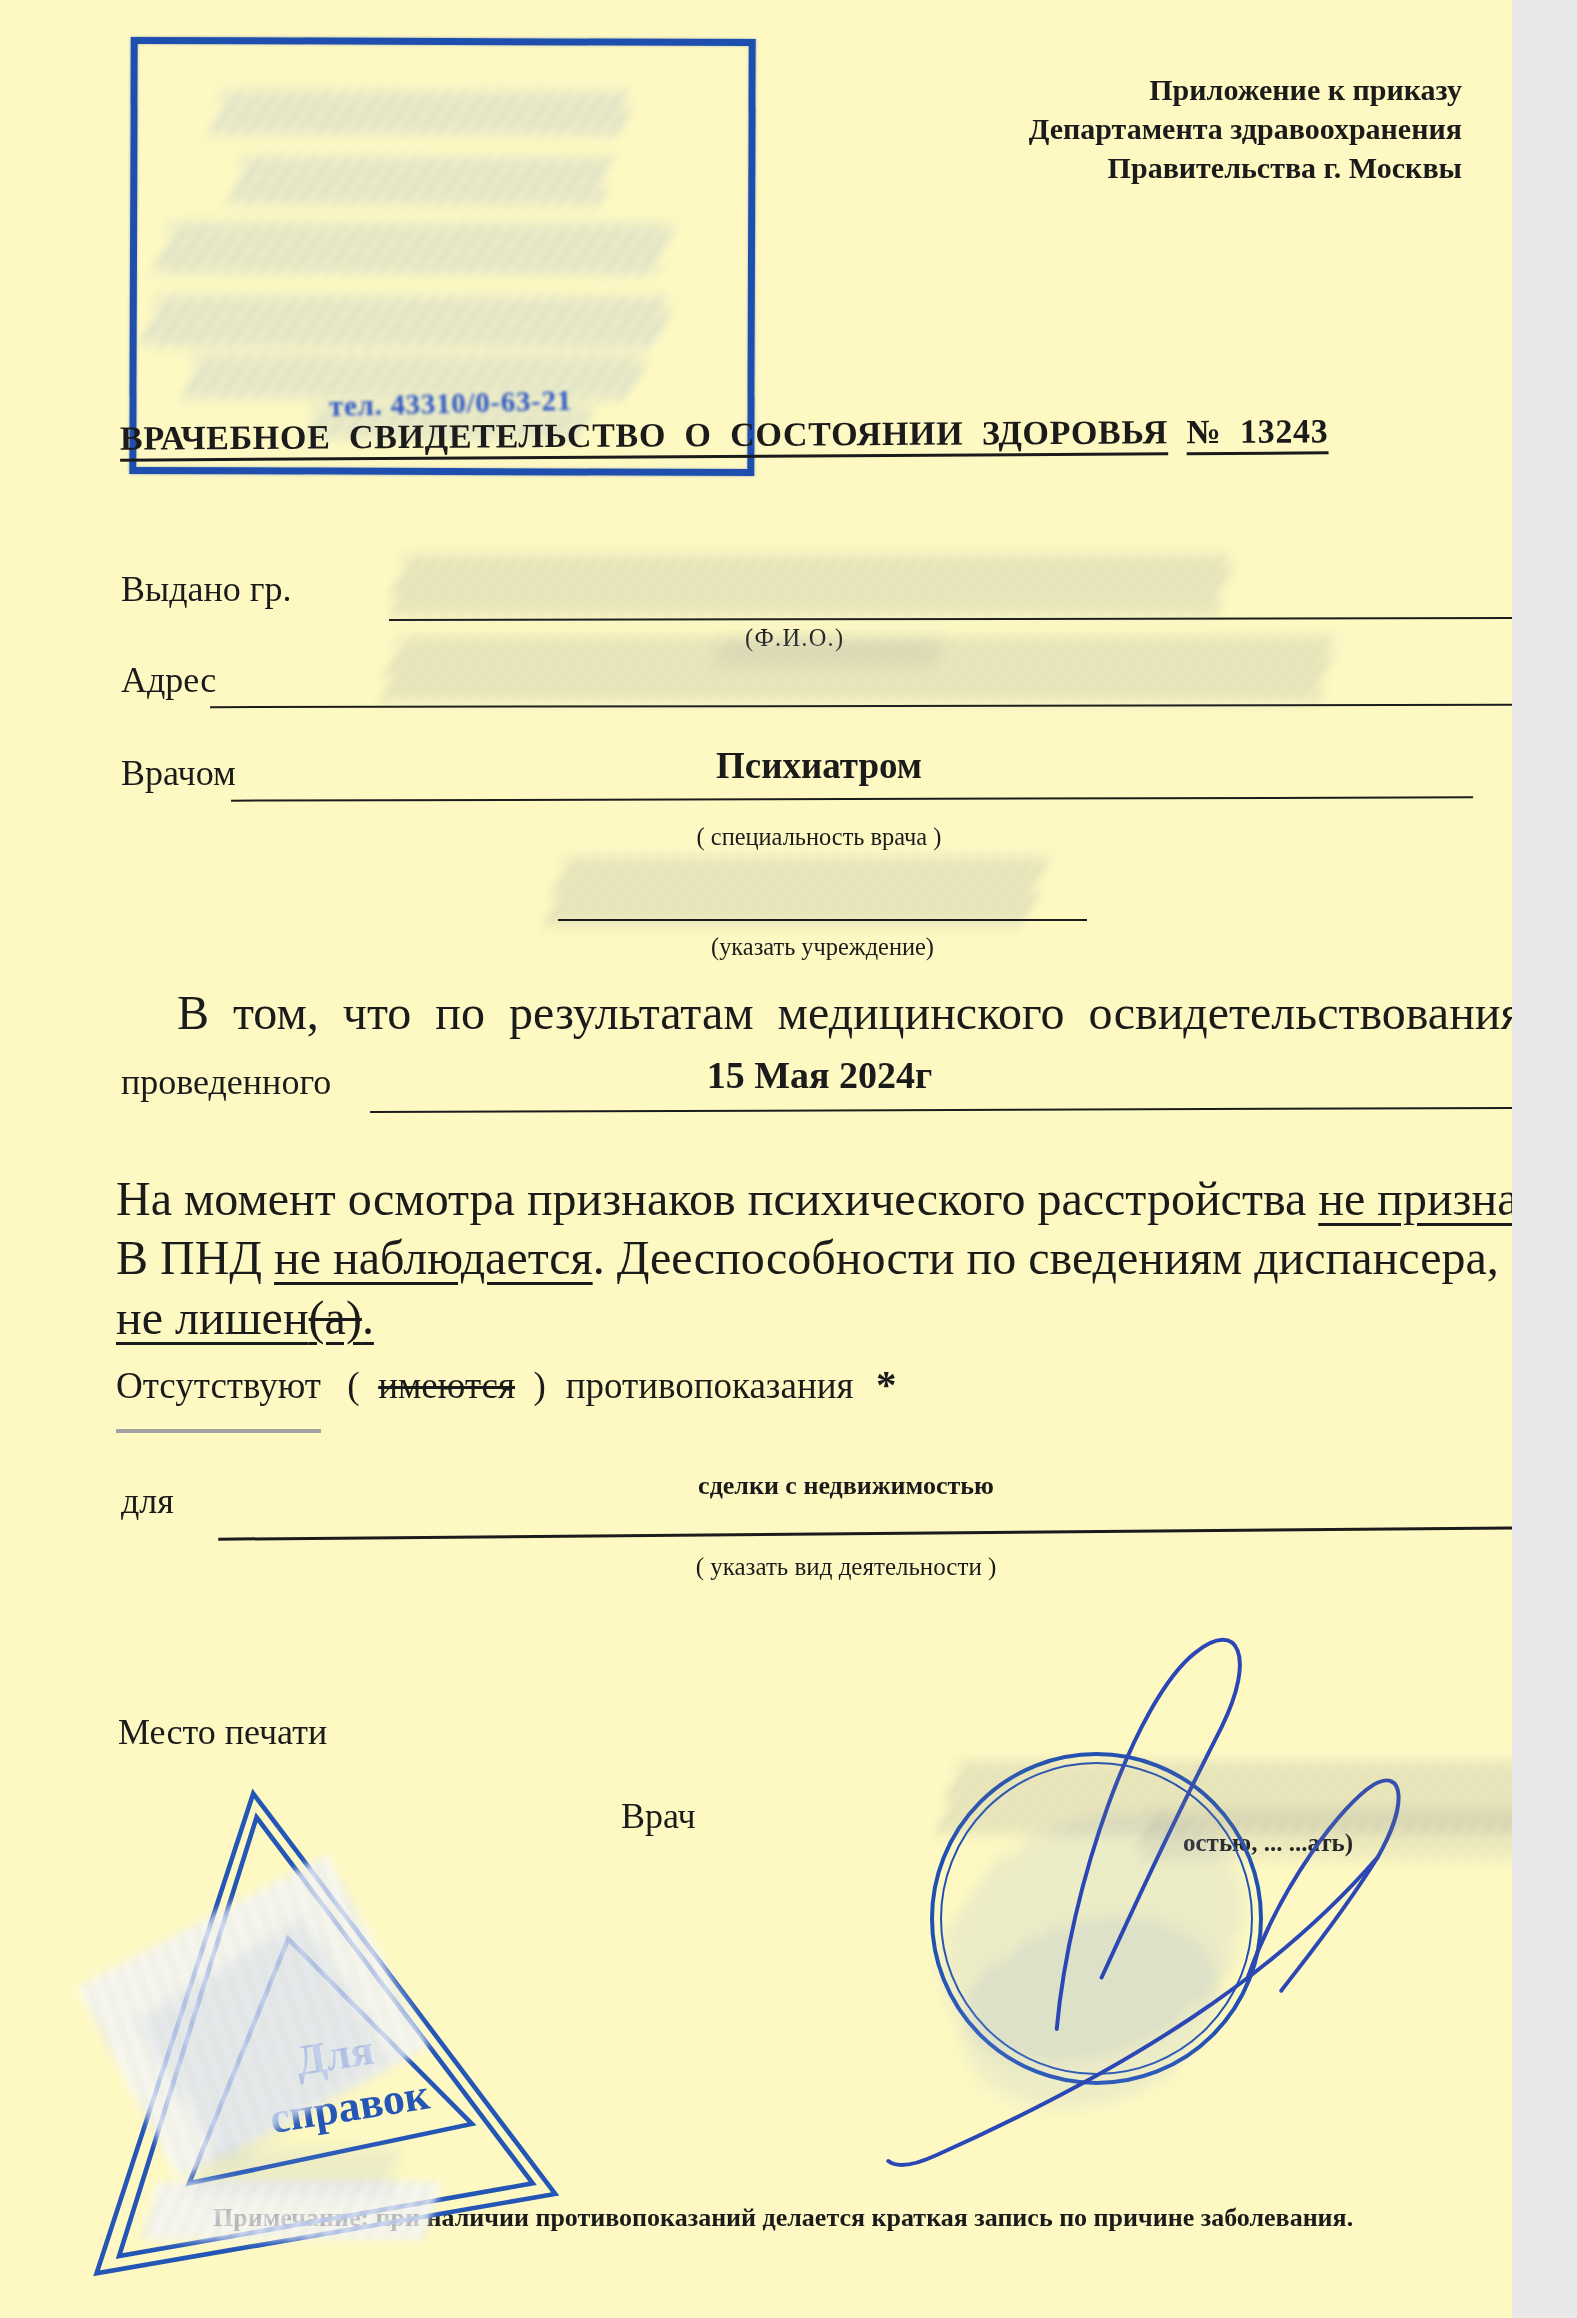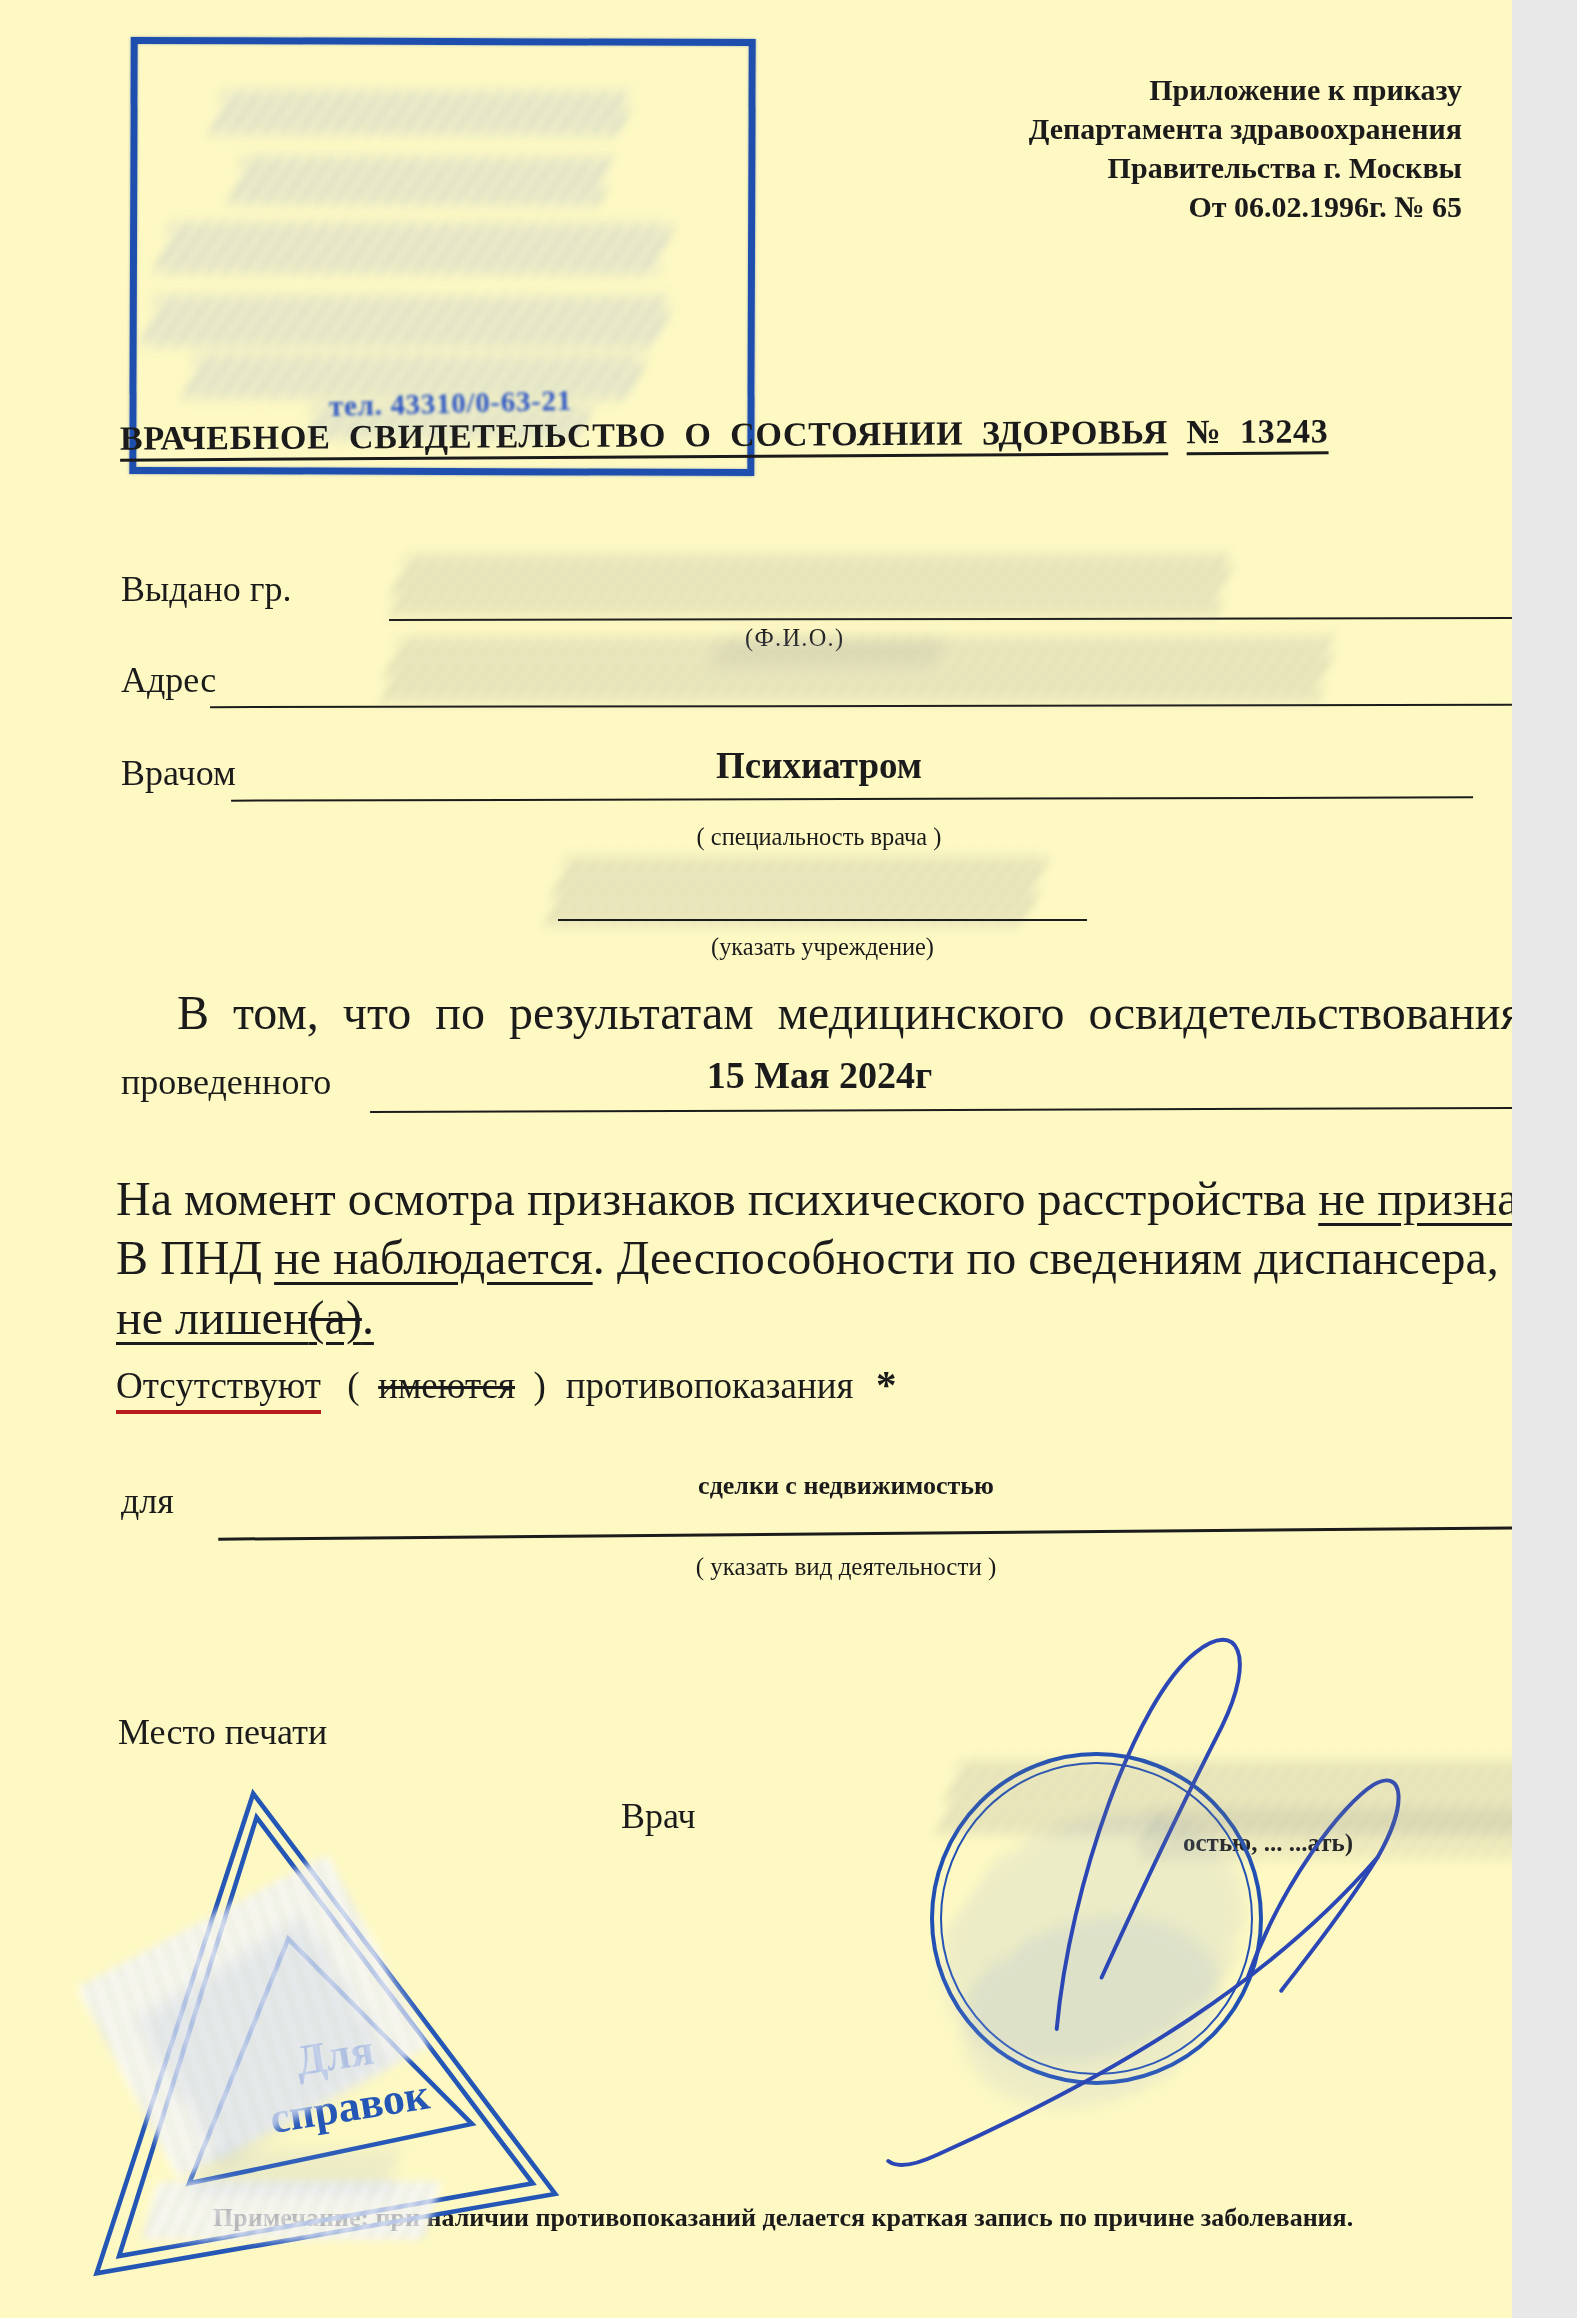--- a/index.html
+++ b/index.html
@@ -52,21 +52,21 @@
     transform:rotate(-.35deg);
   }
   .doc-title .num{margin-left:18.5px;}
   
   .lbl{position:absolute; font-size:36px; white-space:nowrap;}
   .cap{position:absolute; font-size:24.4px; white-space:nowrap; text-align:center;}
   .val-b{position:absolute; font-weight:bold; text-align:center; white-space:nowrap;}
   .body-line{position:absolute; font-size:48px; white-space:nowrap;}
   .u{text-decoration:underline; text-decoration-thickness:2.6px; text-underline-offset:8px;}
   .strike{text-decoration:line-through; text-decoration-thickness:3.3px;}
-  .uu{border-bottom:4px solid #b91c1c; padding-bottom:4px;}
+  .uu{border-bottom:4px solid #a3a3a3; padding-bottom:23px;}
   
   .round-stamp{
     position:absolute; left:930px; top:1752px; width:325px; height:325px;
     border:4.6px solid #2150b4; border-radius:50%; z-index:3;
   }
   .round-stamp::before{
     content:""; position:absolute; inset:6px; border:2.6px solid #2150b4; border-radius:50%;
   }
   .sig-svg{position:absolute; left:852px; top:1606px; z-index:4;}
   .tri-svg{position:absolute; left:78px; top:1779px; z-index:3;}
@@ -91,21 +91,20 @@
     <div class="smudge blue" style="left:13.2px;top:250px;width:515px;height:53px;"></div>
     <div class="smudge blue" style="left:53px;top:309px;width:449px;height:46px;"></div>
     <div class="smudge blue" style="left:172px;top:359px;width:278px;height:36px;"></div>
   </div>
   <div class="stamp-phone">тел. 43310/0-63-21</div>
 
   <div class="issuing">
     <div>Приложение к приказу</div>
     <div>Департамента здравоохранения</div>
     <div>Правительства г. Москвы</div>
-    <div>От 06.02.1996г. № 65</div>
   </div>
 
   <div class="doc-title">
     <span>ВРАЧЕБНОЕ СВИДЕТЕЛЬСТВО О СОСТОЯНИИ ЗДОРОВЬЯ</span><span class="num">№ 13243</span>
   </div>
 
   <div class="lbl" style="left:121px;top:568px;">Выдано гр.</div>
   <div class="rule" style="left:389px;top:570px;width:1131px;height:48px;transform:rotate(-.1deg);"></div>
   <div class="smudge" style="left:396px;top:554px;width:829px;height:62px;"></div>
   <div class="cap" style="left:745px;top:624px;letter-spacing:1.3px;">(Ф.И.О.)</div>

